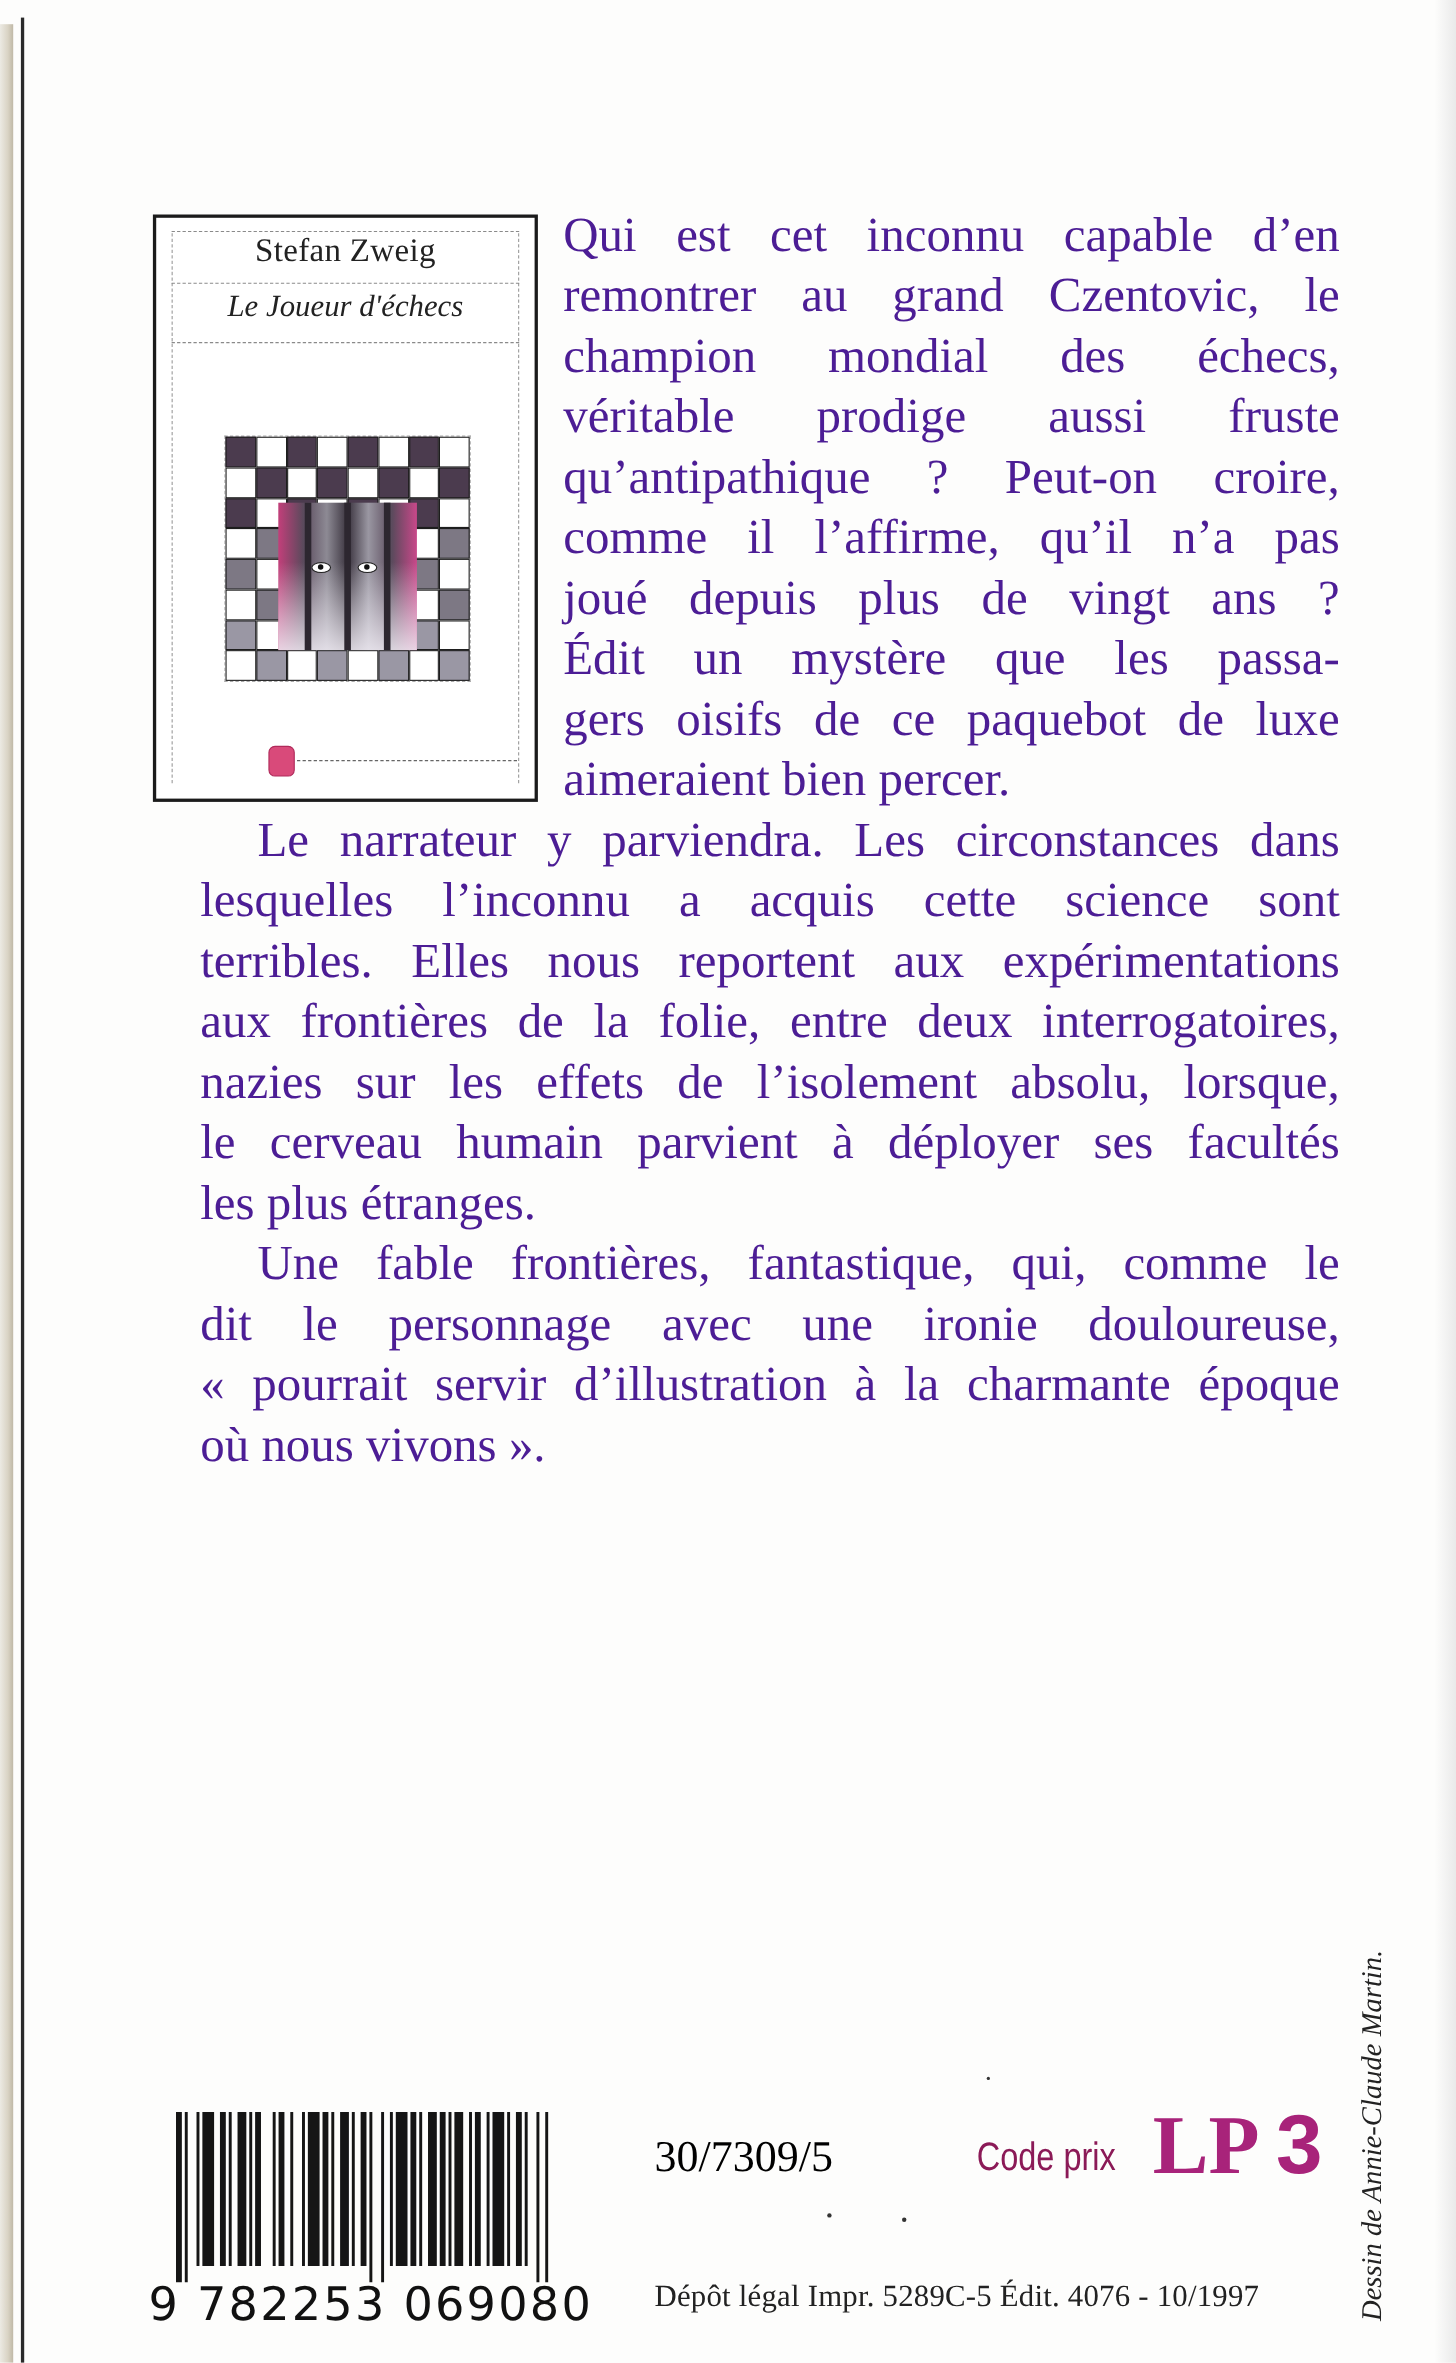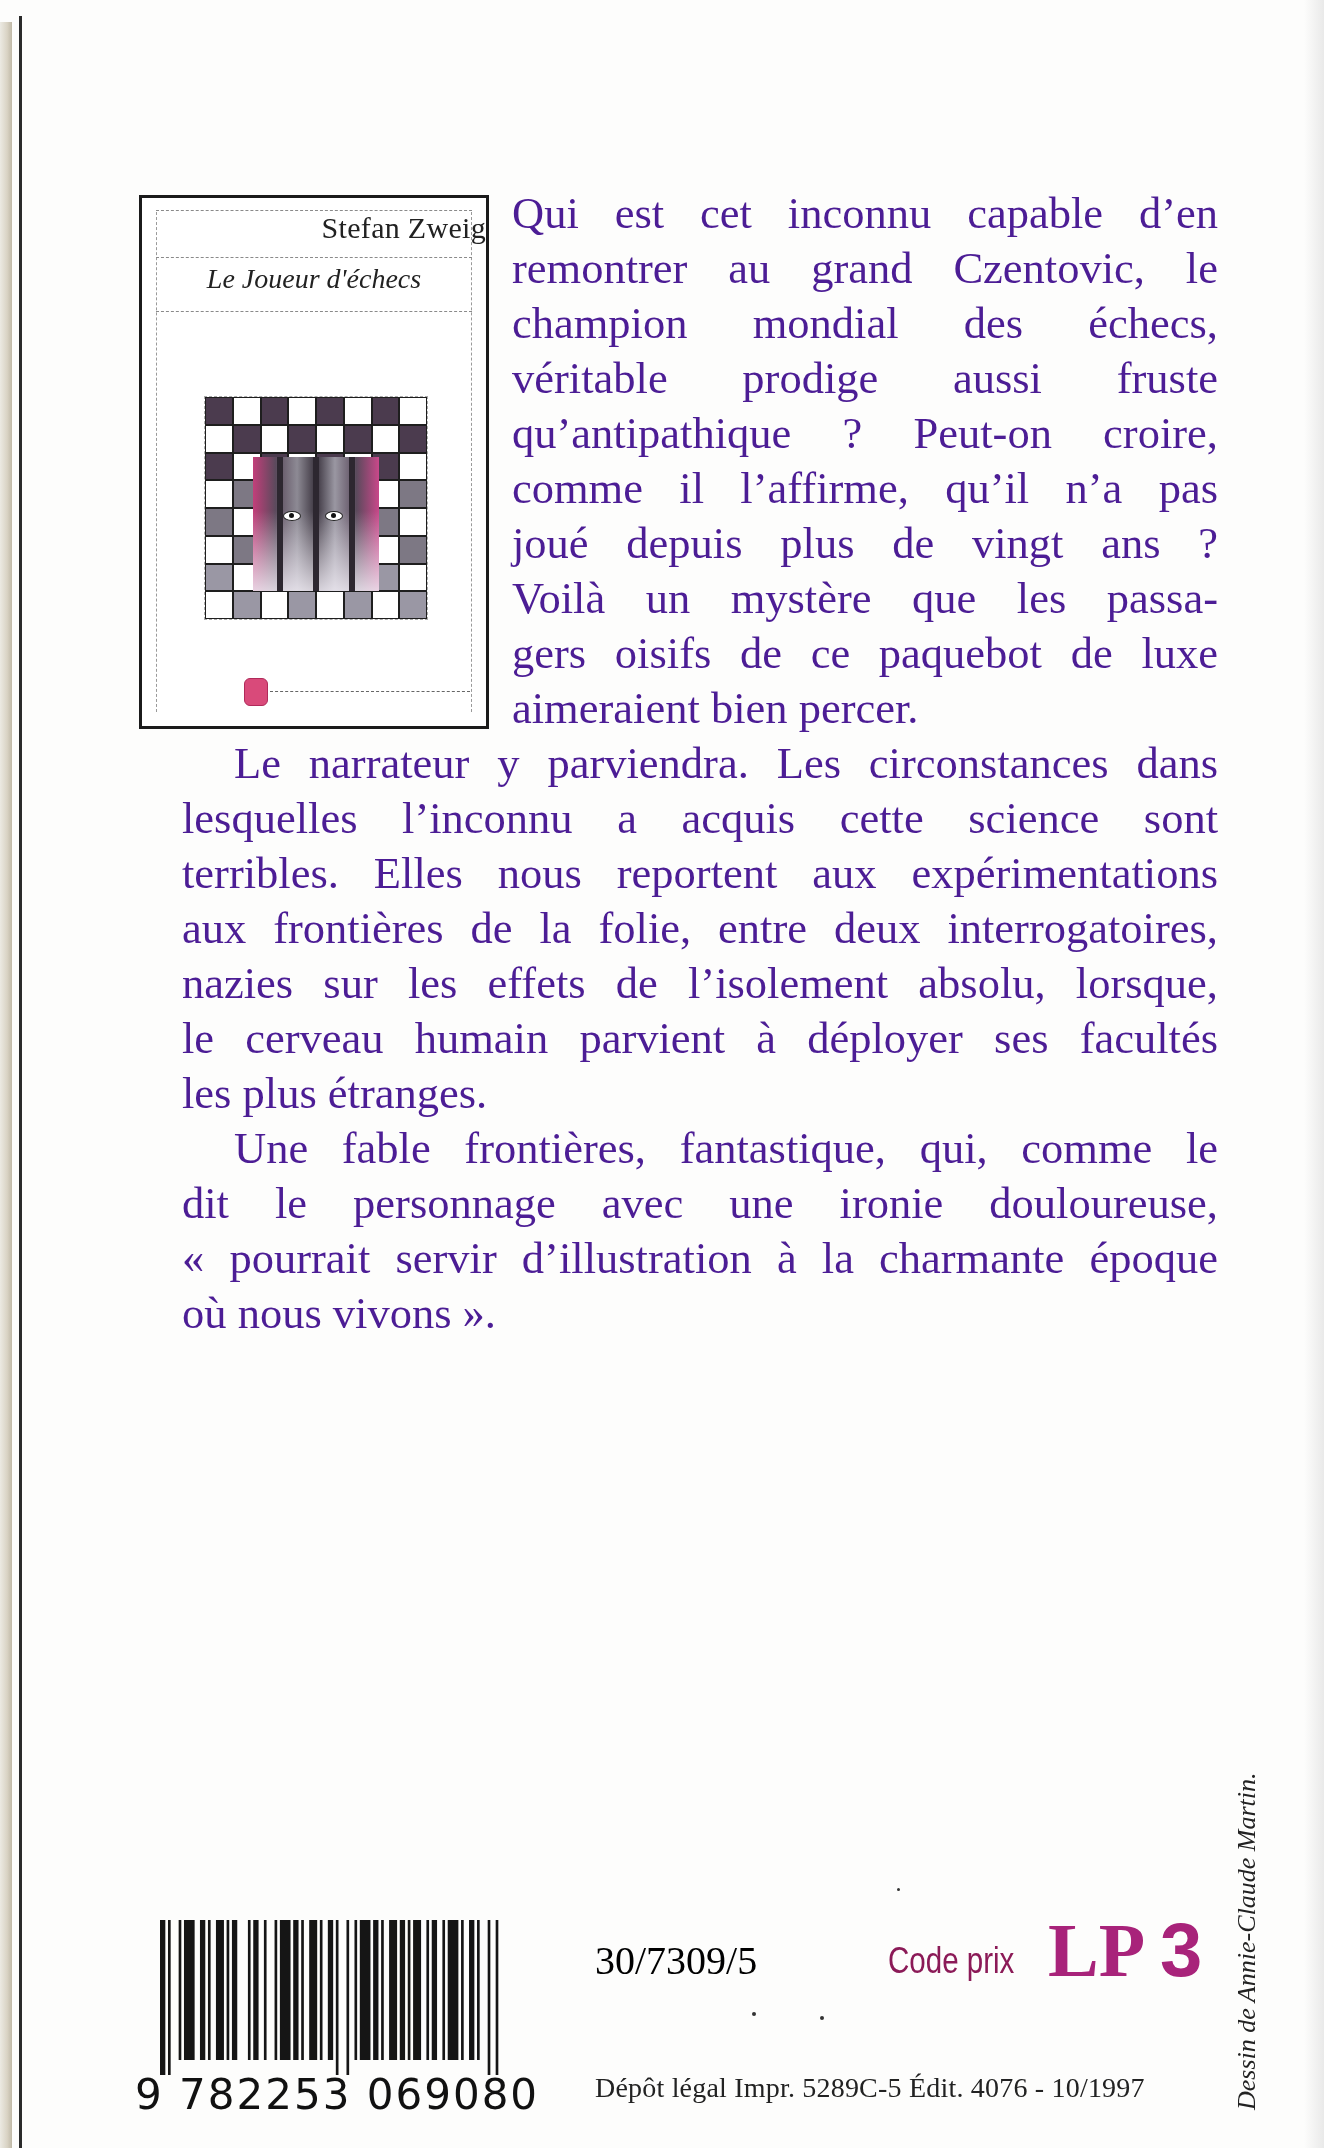--- a/index.html
+++ b/index.html
@@ -14,21 +14,21 @@
   .spine-line { position:absolute; left:19px; top:16px; width:3px; height:2132px; background:#2a2a2a; }
   .right-shade { position:absolute; right:0; top:0; width:20px; height:2148px;
     background:linear-gradient(90deg,rgba(255,255,255,0),rgba(225,225,225,0.7)); }
 
   
   .cover { position:absolute; left:139px; top:195px; width:344px; height:528px;
     border:3px solid #1b1b1b; background:#fff; }
   .cover-inner { position:absolute; left:14px; top:14px; right:14px; bottom:14px;
     border-left:1px dashed #9a9a9a; border-right:1px dashed #9a9a9a; }
   .cover-rule { position:absolute; left:14px; right:14px; border-top:1px dashed #8a8a8a; }
-  .cover-author { position:absolute; left:0; right:0; top:13px; text-align:right;
+  .cover-author { position:absolute; left:0; right:0; top:13px; text-align:center;
     font-size:30px; color:#222; letter-spacing:0.3px; }
   .cover-title { position:absolute; left:0; right:0; top:65px; text-align:center;
     font-size:28px; font-style:italic; color:#222; }
   .board { position:absolute; left:62px; top:198px; width:222px; height:222px;
     display:grid; grid-template-columns:repeat(8,1fr); grid-template-rows:repeat(8,1fr);
     border:1px dashed #aaa; }
   .sq { border:0.5px solid #1e1e1e; }
   .face { position:absolute; left:111px; top:259px; width:126px; height:134px;
     background:linear-gradient(90deg,#c23f7a 0%,#5a4a5c 18%,#8d8a94 35%,#3a333e 50%,#9a97a2 65%,#5a4a5c 82%,#c9488a 100%); }
   .face::before { content:""; position:absolute; left:0; right:0; bottom:0; height:60%;
@@ -155,21 +155,21 @@
 </div>
 
 <div class="txt para-top">
   <span class="line">Qui est cet inconnu capable d’en</span>
   <span class="line">remontrer au grand Czentovic, le</span>
   <span class="line">champion mondial des échecs,</span>
   <span class="line">véritable prodige aussi fruste</span>
   <span class="line">qu’antipathique ? Peut-on croire,</span>
   <span class="line">comme il l’affirme, qu’il n’a pas</span>
   <span class="line">joué depuis plus de vingt ans ?</span>
-  <span class="line">Voilà un mystère que les passa-</span>
+  <span class="line">Édit un mystère que les passa-</span>
   <span class="line">gers oisifs de ce paquebot de luxe</span>
   <span class="line last">aimeraient bien percer.</span>
 </div>
 
 <div class="txt para p2">
   <span class="line" style="padding-left:52px">Le narrateur y parviendra. Les circonstances dans</span>
   <span class="line">lesquelles l’inconnu a acquis cette science sont</span>
   <span class="line">terribles. Elles nous reportent aux expérimentations</span>
   <span class="line">aux frontières de la folie, entre deux interrogatoires,</span>
   <span class="line">nazies sur les effets de l’isolement absolu, lorsque,</span>

